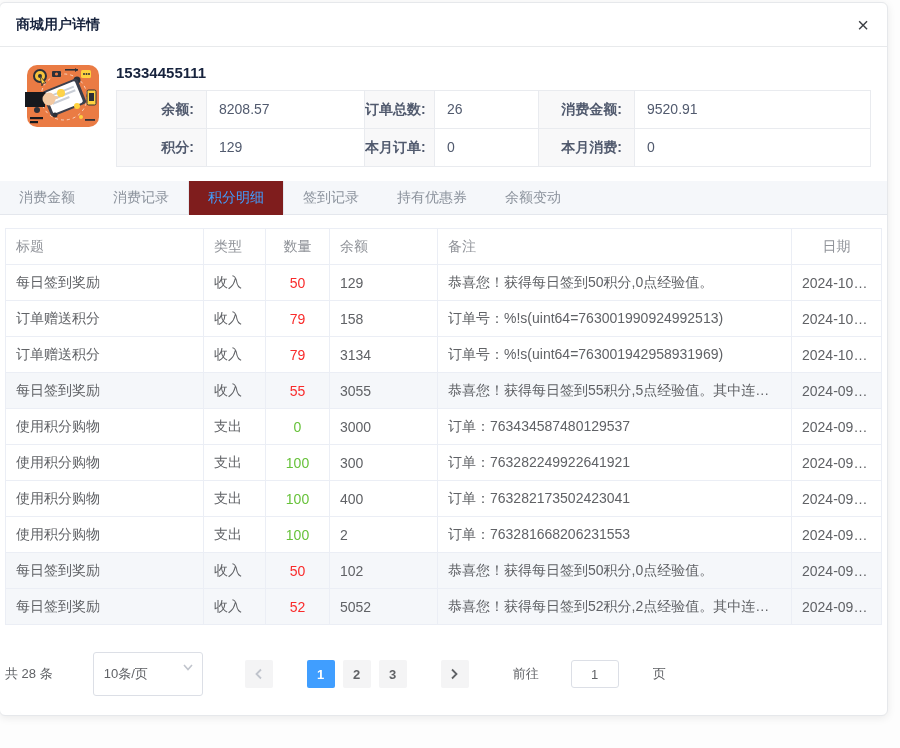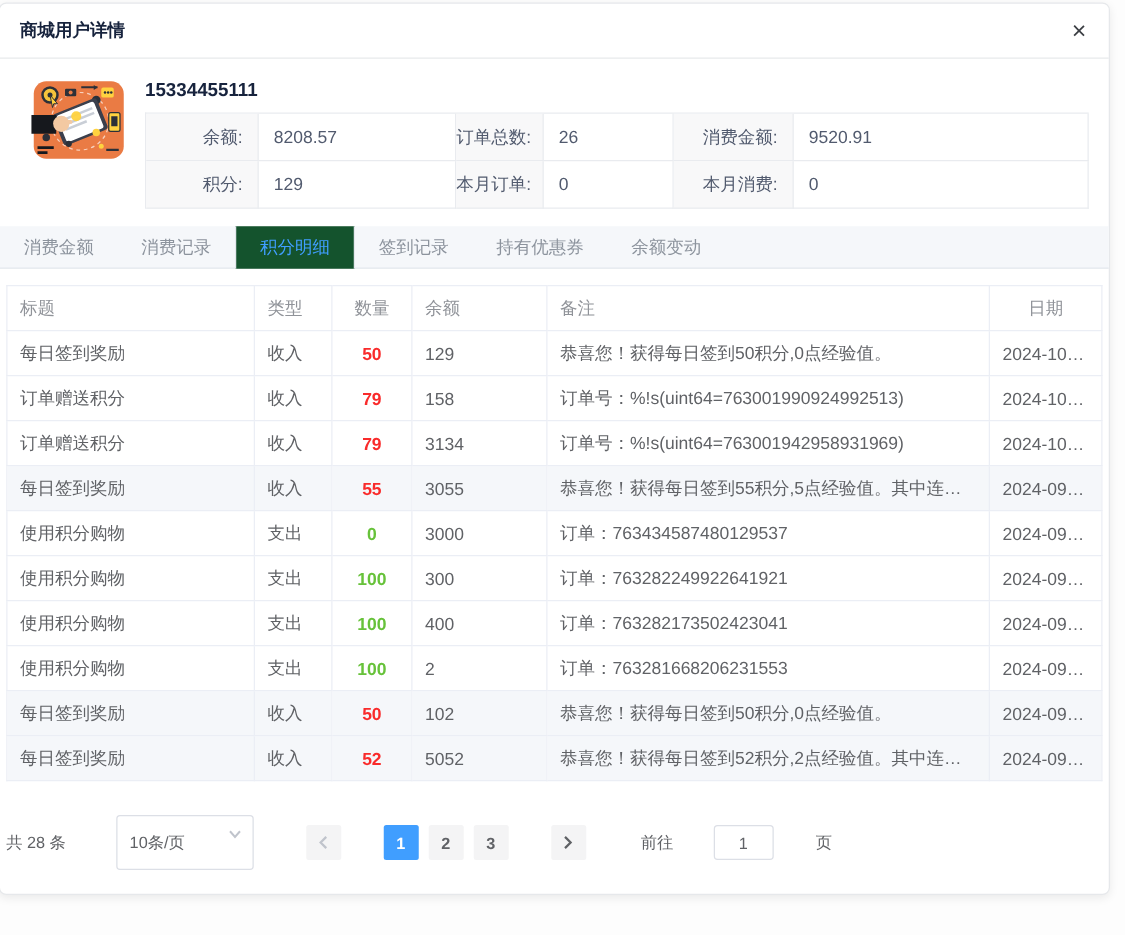--- a/index.html
+++ b/index.html
@@ -16,38 +16,38 @@
     cursor:pointer; font-weight:400; }
   
   .profile { display:flex; padding:16px 16px 14px 25px; gap:15px; }
   .avatar { width:76px; height:66px; flex:0 0 auto; }
   .profile-right { flex:1; min-width:0; }
   .phone { font-size:15px; font-weight:700; color:#17233d; margin:1px 0 9px; }
   .stats { display:grid; grid-template-columns:90px 158px 70px 104px 96px 1fr;
     border-top:1px solid #e9ebef; border-left:1px solid #e9ebef; font-size:14px; }
   .stat-label, .stat-value { height:38px; line-height:37px; border-right:1px solid #e9ebef;
     border-bottom:1px solid #e9ebef; white-space:nowrap; overflow:hidden; }
-  .stat-label { background:#f8f8f9; color:#515a6e; font-weight:400; text-align:right; padding-right:12px; }
+  .stat-label { background:#f8f8f9; color:#515a6e; font-weight:700; text-align:right; padding-right:12px; }
   .stat-value { color:#515a6e; padding-left:12px; }
   
   .tabs { display:flex; align-items:flex-start; background:#f5f7fa; border-bottom:1px solid #e4e7ed;
     height:34px; }
   .tab { height:33px; line-height:33px; padding:0 19px; font-size:14px; color:#8c939d; cursor:pointer; }
-  .tab.active { background:#14532d; color:var(--accent); border-left:1px solid #e4e7ed;
+  .tab.active { background:#7f1d1d; color:var(--accent); border-left:1px solid #e4e7ed;
     border-right:1px solid #e4e7ed; height:34px; margin-bottom:-1px; }
   
   .content { padding:13px 5px 0; flex:1; }
   table { width:100%; border-collapse:collapse; table-layout:fixed; font-size:14px; }
   th, td { border:1px solid #ebeef5; height:36px; padding:0 10px; text-align:left;
     white-space:nowrap; overflow:hidden; text-overflow:ellipsis; }
   th { color:#909399; font-weight:400; }
   td { color:#606266; }
   .col0{width:198px}.col1{width:62px}.col2{width:64px}.col3{width:108px}.col5{width:90px}
   th.col2, td.col2, th.col5, td.col5 { text-align:center; }
-  td.col2 { font-weight:700; }
+  td.col2 { font-weight:400; }
   td.income { color:var(--income); }
   td.expense { color:var(--expense); }
   tr.hl td { background:#f5f7fa; }
   
   .pager { display:flex; align-items:center; margin-top:27px; font-size:13px; color:#606266;gap:26px; }
   .pager-total { margin-right:14px; color:#606266; }
   .size-select { position:relative; width:110px; height:44px; border:1px solid #dcdfe6;
     border-radius:3px; background:#fff; display:flex; align-items:center; padding:0 24px 0 10px;
     color:#606266; cursor:pointer; margin-right:16px; }
   .size-select svg { position:absolute; right:8px; top:10px; }

